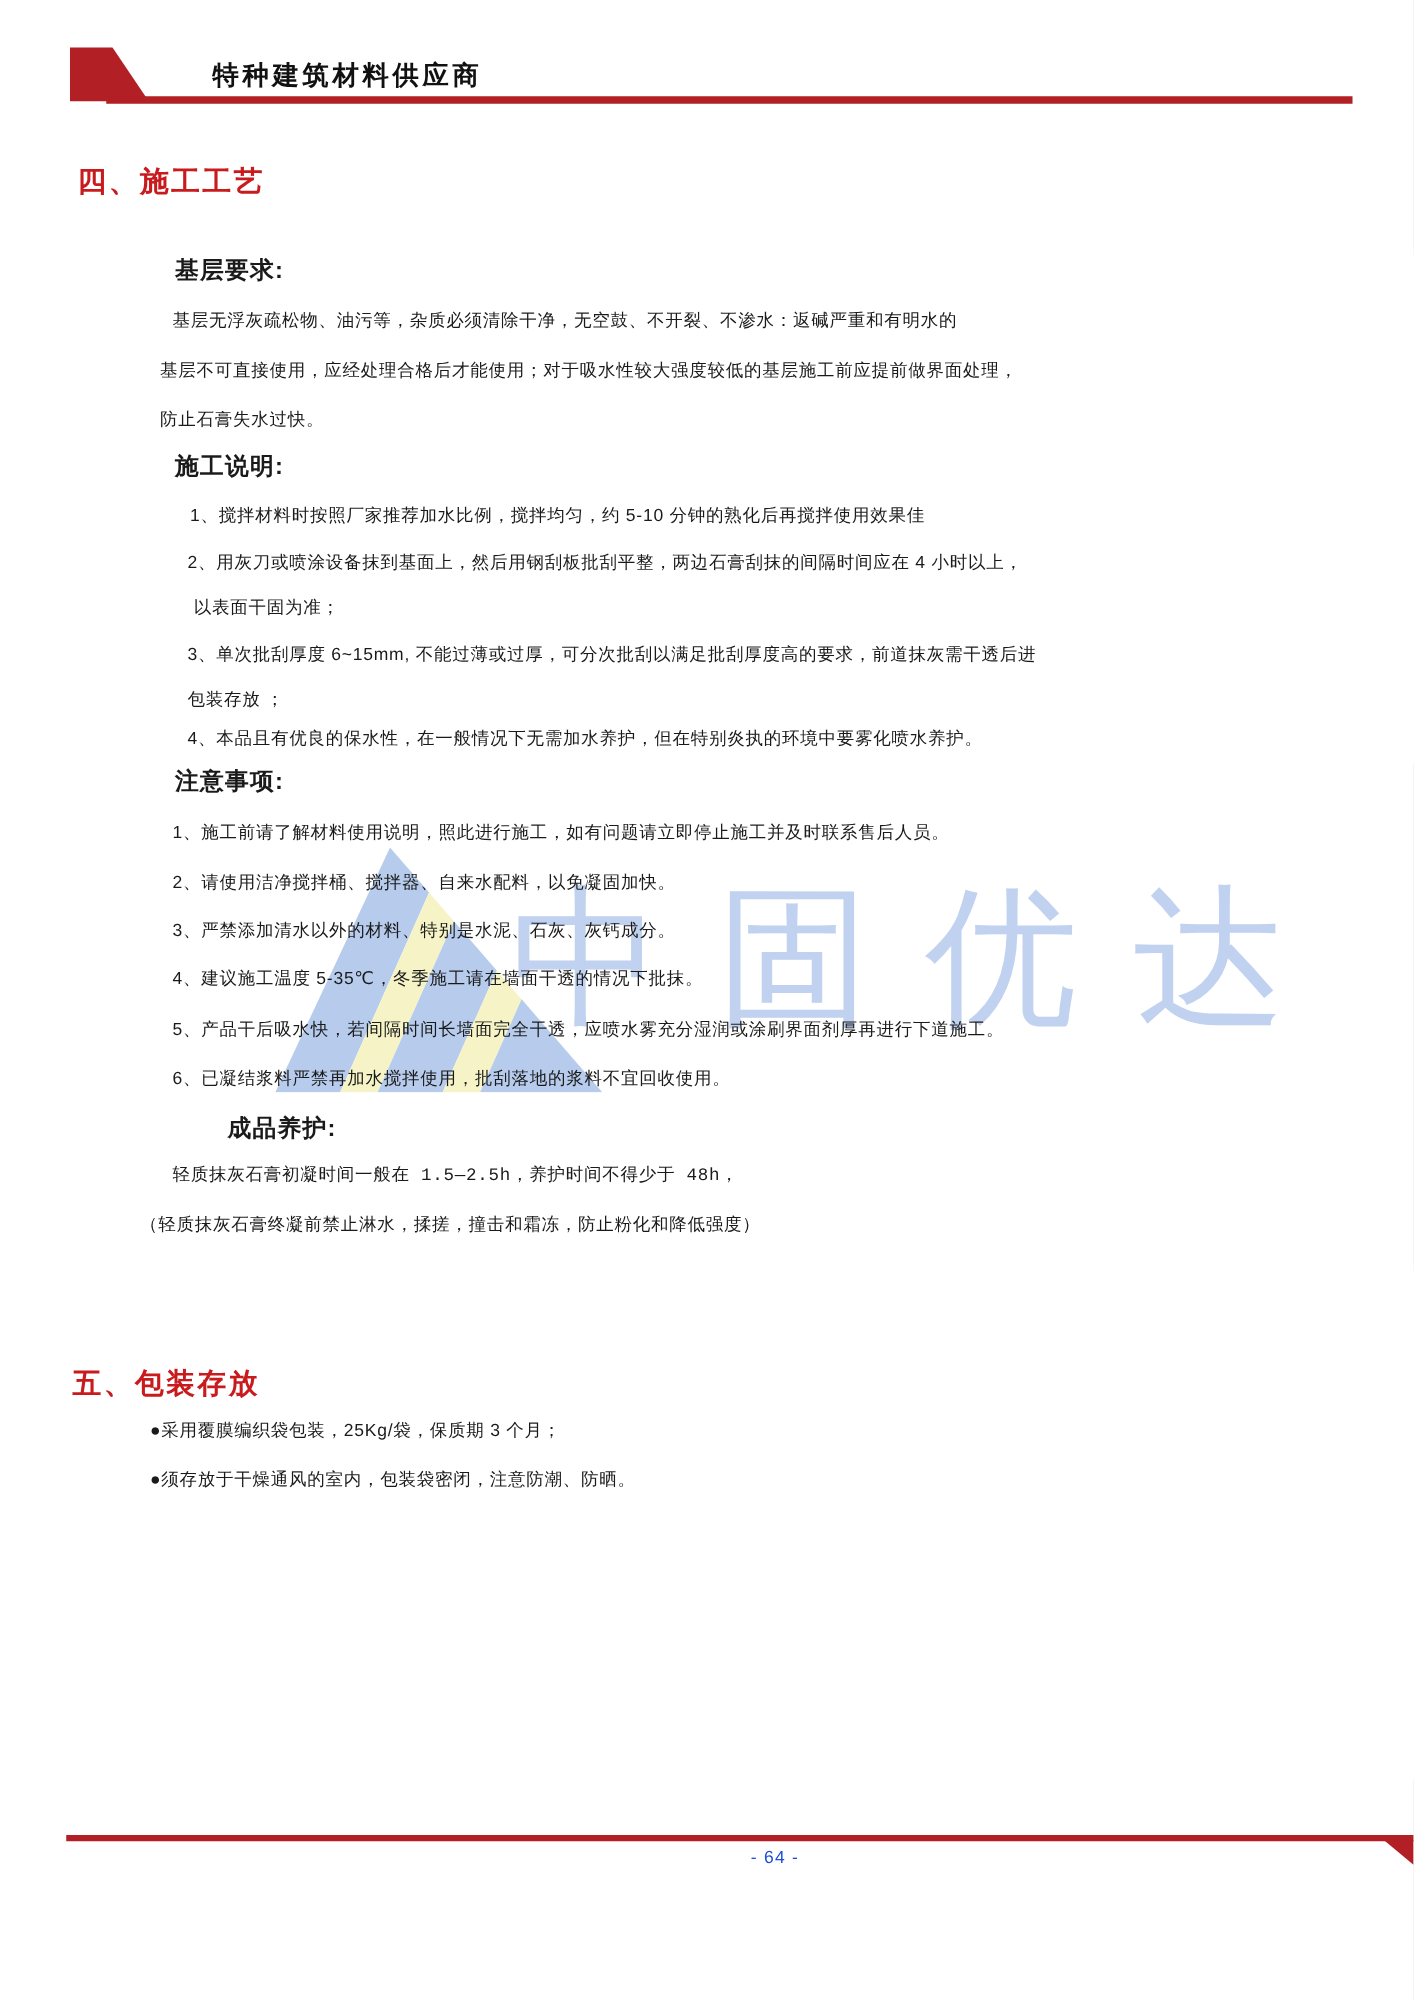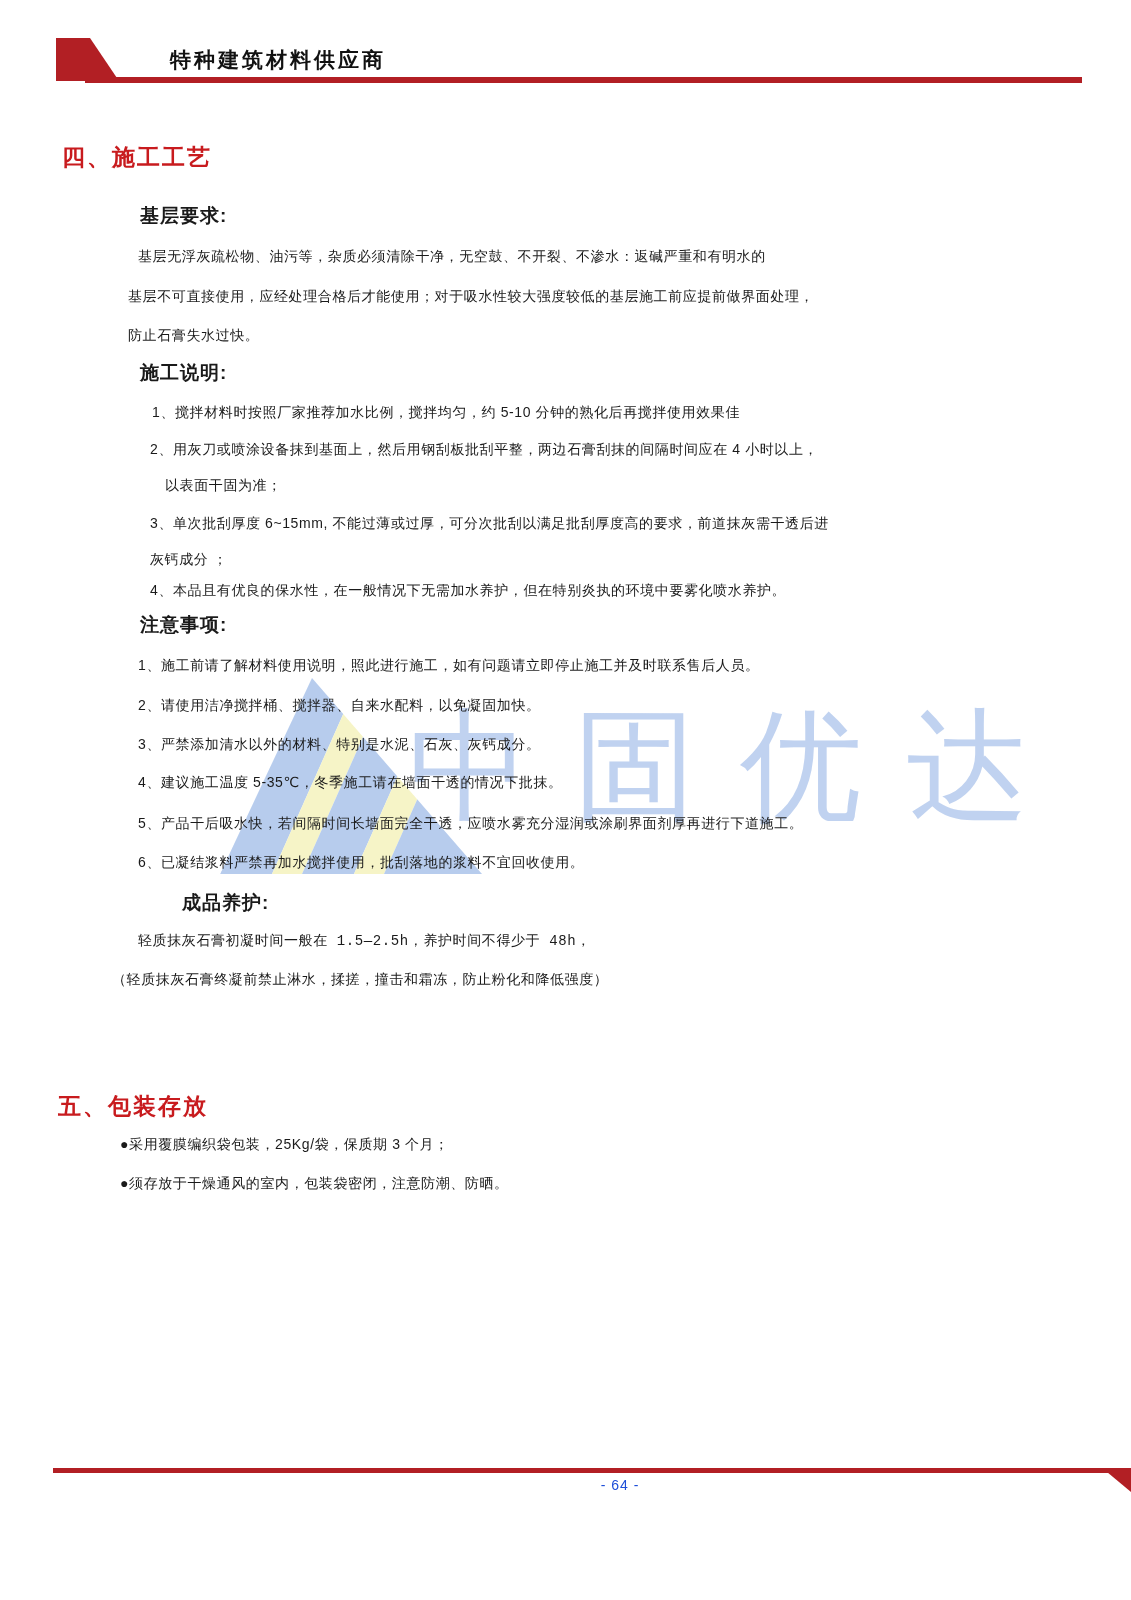--- a/index.html
+++ b/index.html
@@ -49,33 +49,33 @@
   </div>
 
   <div class="content">
 
     <svg style="position:absolute;left:0;top:0;" width="140" height="90" viewBox="0 0 140 90">
       <polygon points="56,38 90,38 119,81 56,81" fill="#b21f24"></polygon>
     </svg>
     <div class="hline" style="left:85px;top:77px;width:997px;height:6px;"></div>
     <div class="abs brand" style="left:170px;top:46px;">特种建筑材料供应商</div>
 
-    <div class="abs sec-title" style="left:62px;top:130px;margin-top:12px;">四、施工工艺</div>
+    <div class="abs sec-title" style="left:62px;top:130px;">四、施工工艺</div>
 
     <div class="abs subhead" style="left:140px;top:203px;">基层要求:</div>
     <div class="abs bodyline" style="left:138px;top:243px;">基层无浮灰疏松物、油污等，杂质必须清除干净，无空鼓、不开裂、不渗水：返碱严重和有明水的</div>
     <div class="abs bodyline" style="left:128px;top:283px;">基层不可直接使用，应经处理合格后才能使用；对于吸水性较大强度较低的基层施工前应提前做界面处理，</div>
     <div class="abs bodyline" style="left:128px;top:322px;">防止石膏失水过快。</div>
 
     <div class="abs subhead" style="left:140px;top:360px;">施工说明:</div>
     <div class="abs bodyline" style="left:152px;top:399px;">1、搅拌材料时按照厂家推荐加水比例，搅拌均匀，约 5-10 分钟的熟化后再搅拌使用效果佳</div>
     <div class="abs bodyline" style="left:150px;top:436px;">2、用灰刀或喷涂设备抹到基面上，然后用钢刮板批刮平整，两边石膏刮抹的间隔时间应在 4 小时以上，</div>
-    <div class="abs bodyline" style="left:155px;top:472px;margin-left:10px;">以表面干固为准；</div>
+    <div class="abs bodyline" style="left:155px;top:472px;">以表面干固为准；</div>
     <div class="abs bodyline" style="left:150px;top:510px;">3、单次批刮厚度 6~15mm, 不能过薄或过厚，可分次批刮以满足批刮厚度高的要求，前道抹灰需干透后进</div>
-    <div class="abs bodyline" style="left:150px;top:546px;">灰钙成分 ；</div>
+    <div class="abs bodyline" style="left:150px;top:546px;">包装存放 ；</div>
     <div class="abs bodyline" style="left:150px;top:577px;">4、本品且有优良的保水性，在一般情况下无需加水养护，但在特别炎执的环境中要雾化喷水养护。</div>
 
     <div class="abs subhead" style="left:140px;top:612px;">注意事项:</div>
     <div class="abs bodyline" style="left:138px;top:652px;">1、施工前请了解材料使用说明，照此进行施工，如有问题请立即停止施工并及时联系售后人员。</div>
     <div class="abs bodyline" style="left:138px;top:692px;">2、请使用洁净搅拌桶、搅拌器、自来水配料，以免凝固加快。</div>
     <div class="abs bodyline" style="left:138px;top:731px;">3、严禁添加清水以外的材料、特别是水泥、石灰、灰钙成分。</div>
     <div class="abs bodyline" style="left:138px;top:769px;">4、建议施工温度 5-35℃，冬季施工请在墙面干透的情况下批抹。</div>
     <div class="abs bodyline" style="left:138px;top:810px;">5、产品干后吸水快，若间隔时间长墙面完全干透，应喷水雾充分湿润或涂刷界面剂厚再进行下道施工。</div>
     <div class="abs bodyline" style="left:138px;top:849px;text-align:center;">6、已凝结浆料严禁再加水搅拌使用，批刮落地的浆料不宜回收使用。</div>
 

